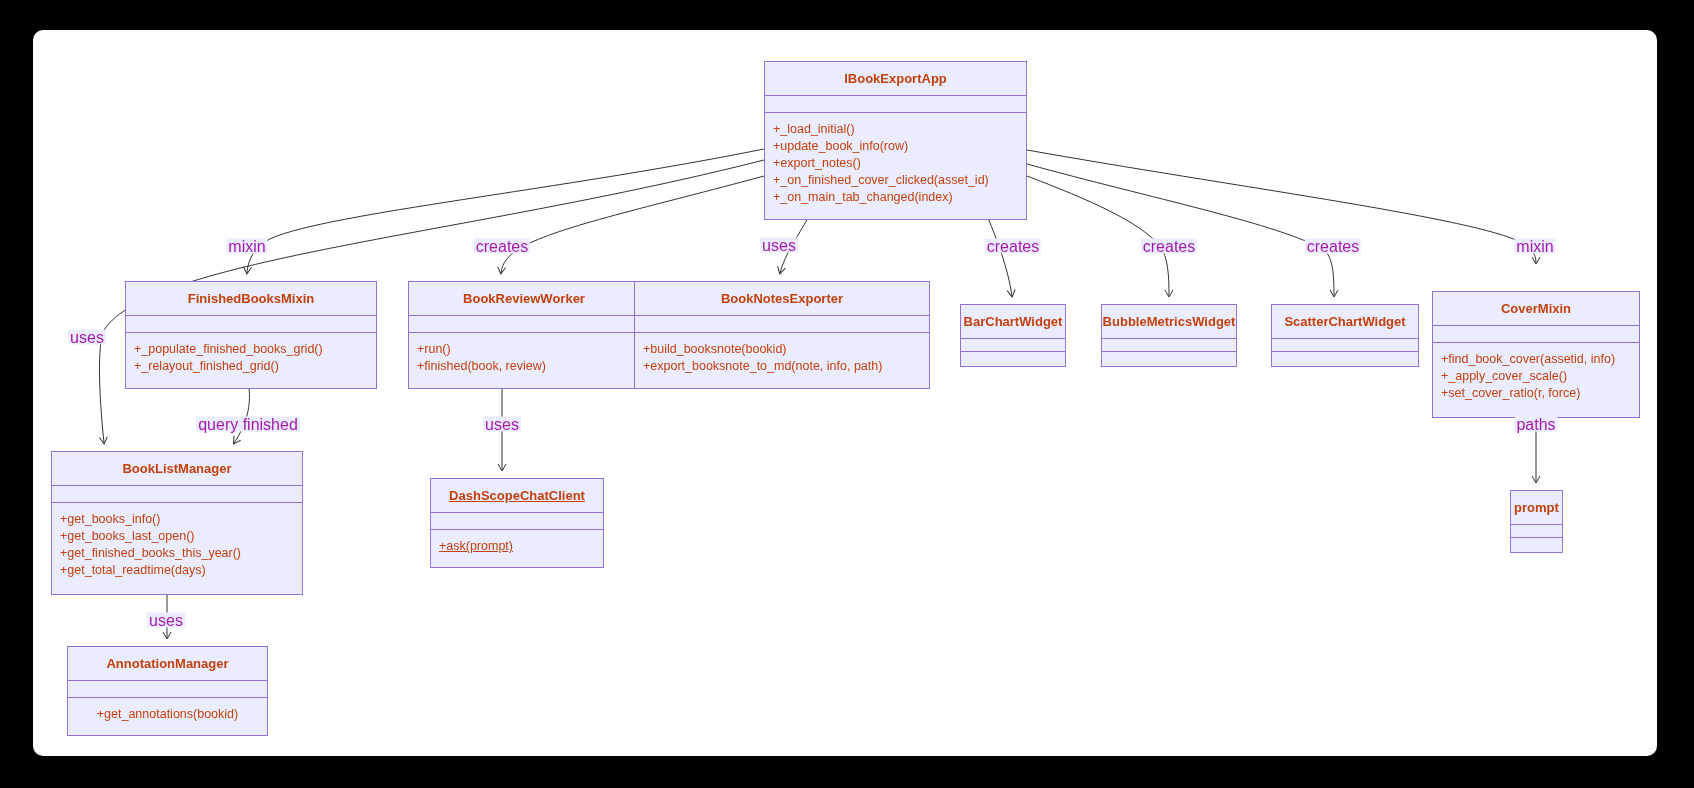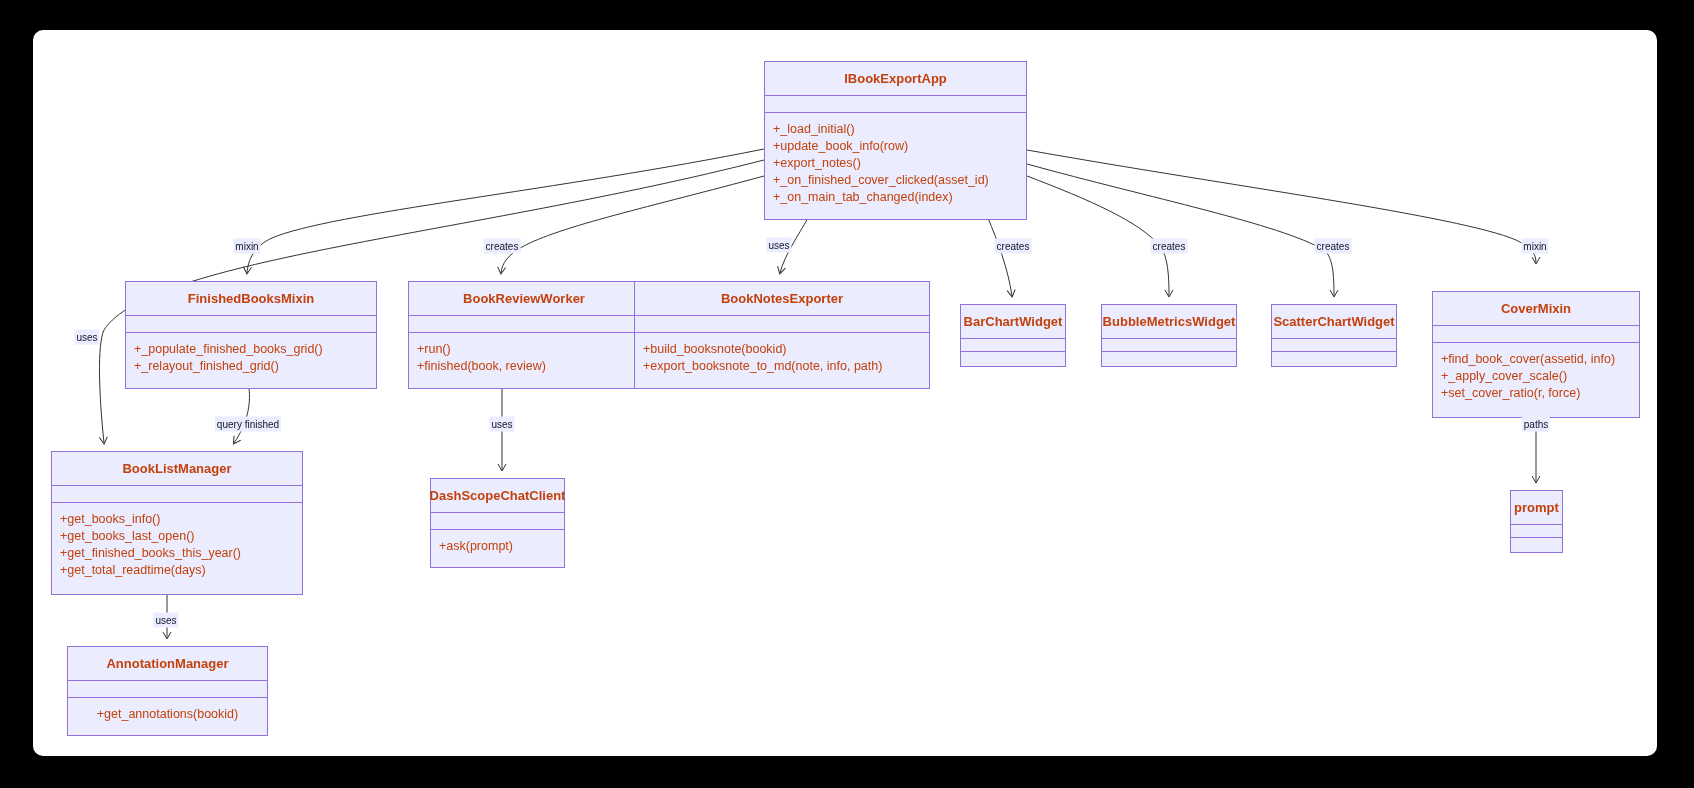--- a/index.html
+++ b/index.html
@@ -15,21 +15,21 @@
   .uml-title { height: 34px; display: flex; align-items: center; justify-content: center;
                font-weight: bold; font-size: 13px; border-bottom: 1px solid #9370DB;
                white-space: nowrap; }
   .uml-attrs { height: 17px; border-bottom: 1px solid #9370DB; }
   .uml-methods { padding: 8px 8px; font-size: 12.5px; }
   .uml-methods > div { line-height: 17px; white-space: nowrap; }
   .uml-slot { height: 13px; border-bottom: 1px solid #9370DB; }
   .uml-slot.last { height: 14px; border-bottom: none; }
 
   .edge-label { position: absolute; transform: translate(-50%, -50%); background: #ECECFF;
-                color: #0f172a; font-size: 10px; line-height: 15px; padding: 0 2px;
+                color: #a21caf; font-size: 16px; line-height: 15px; padding: 0 2px;
                 white-space: nowrap; }
 </style>
 </head>
 <body>
 
 <div id="page">
   <div id="surface"></div>
 
   <svg id="edges" width="1694" height="788" viewBox="0 0 1694 788">
     <defs>
@@ -95,21 +95,21 @@
     <div class="uml-slot"></div>
     <div class="uml-slot last"></div>
   </div>
 
   <div class="uml" style="left:1101px; top:304px; width:136px;">
     <div class="uml-title">BubbleMetricsWidget</div>
     <div class="uml-slot"></div>
     <div class="uml-slot last"></div>
   </div>
 
-  <div class="uml" style="left:1271px; top:304px; width:126px;">
+  <div class="uml" style="left:1271px; top:304px; width:148px;">
     <div class="uml-title">ScatterChartWidget</div>
     <div class="uml-slot"></div>
     <div class="uml-slot last"></div>
   </div>
 
   <div class="uml" style="left:1432px; top:271px; width:208px;margin-top:20px;">
     <div class="uml-title">CoverMixin</div>
     <div class="uml-attrs"></div>
     <div class="uml-methods" style="height:74px;">
       <div>+find_book_cover(assetid, info)</div>
@@ -122,21 +122,21 @@
     <div class="uml-title">BookListManager</div>
     <div class="uml-attrs"></div>
     <div class="uml-methods" style="height:91px;">
       <div>+get_books_info()</div>
       <div>+get_books_last_open()</div>
       <div>+get_finished_books_this_year()</div>
       <div>+get_total_readtime(days)</div>
     </div>
   </div>
 
-  <div class="uml" style="left:430px; top:478px; width:135px;">
+  <div class="uml" style="left:430px; top:478px; width:174px;text-decoration:underline;">
     <div class="uml-title">DashScopeChatClient</div>
     <div class="uml-attrs"></div>
     <div class="uml-methods" style="height:37px;">
       <div>+ask(prompt)</div>
     </div>
   </div>
 
   <div class="uml" style="left:1510px; top:490px; width:53px;">
     <div class="uml-title">prompt</div>
     <div class="uml-slot"></div>

